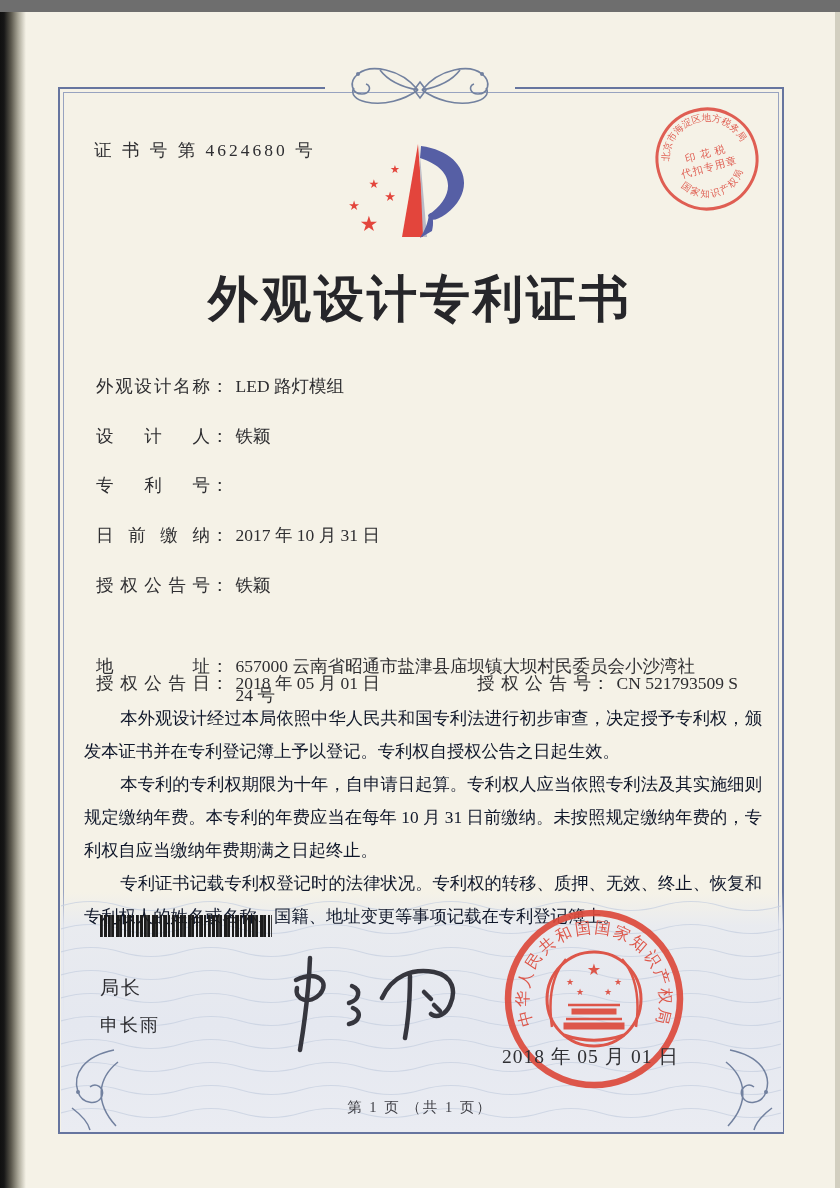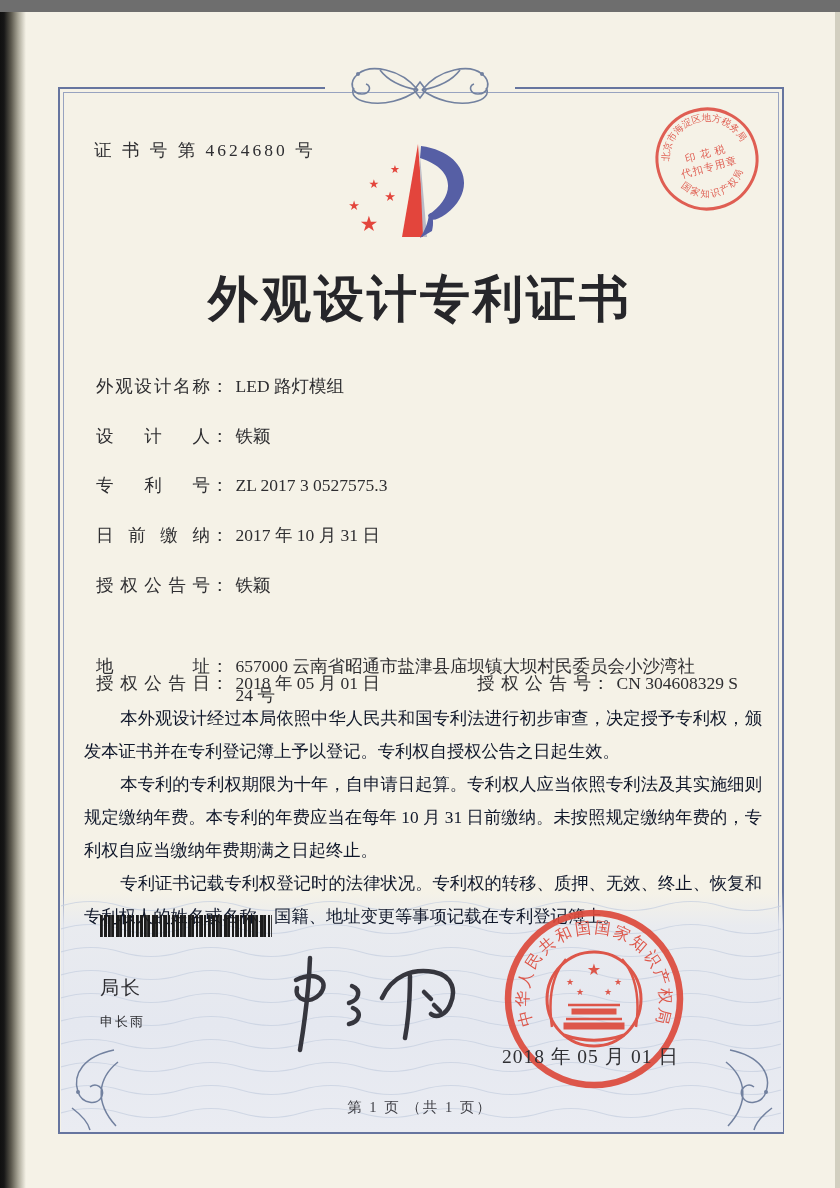--- a/index.html
+++ b/index.html
@@ -53,21 +53,21 @@
   .paras p { text-indent:2.1em; }
 
   .barcode { position:absolute; left:100px; top:903px; width:172px; height:22px; z-index:2;
     background:
       repeating-linear-gradient(90deg,#1c1c1c 0 2px,transparent 2px 4px),
       repeating-linear-gradient(90deg,#1c1c1c 0 1px,transparent 1px 6px),
       repeating-linear-gradient(90deg,rgba(28,28,28,.85) 0 3px,transparent 3px 9px); }
 
   .sign-title { position:absolute; left:100px; top:963px; font-size:19px; z-index:2;
     font-family:"Liberation Sans","DejaVu Sans",sans-serif; color:#2c2c30; letter-spacing:2px; }
-  .sign-name  { position:absolute; left:100px; top:1001px; font-size:13px; z-index:2;
+  .sign-name  { position:absolute; left:100px; top:1001px; font-size:18px; z-index:2;
     font-family:"Liberation Sans","DejaVu Sans",sans-serif; color:#2c2c30; letter-spacing:2px; }
   .signature { position:absolute; left:240px; top:938px; width:225px; height:108px; z-index:4; }
 
   .office-seal { position:absolute; left:494px; top:887px; width:200px; height:200px; z-index:3; opacity:.92; }
   .seal-date { position:absolute; left:502px; top:1031px; width:220px; font-size:19.5px;
     letter-spacing:1px; color:#2f2f33; z-index:4; }
 
   .footer { position:absolute; left:0; top:1086px; width:100%; text-align:center;
     font-size:14.5px; letter-spacing:2px; color:#3f3f45; z-index:2; }
 
@@ -178,21 +178,20 @@
       <span class="f-value">LED 路灯模组</span>
     </div>
     <div class="frow" style="top:410px">
       <span class="f-label">设计人</span>
         <span class="f-colon">：</span>
       <span class="f-value">铁颖</span>
     </div>
     <div class="frow" style="top:459px">
       <span class="f-label">专利号</span>
         <span class="f-colon">：</span>
-      <span class="f-value">ZL 2017 3 0527575.3</span>
     </div>
     <div class="frow" style="top:509px">
       <span class="f-label">日前缴纳</span>
         <span class="f-colon">：</span>
       <span class="f-value">2017 年 10 月 31 日</span>
     </div>
     <div class="frow" style="top:559px">
       <span class="f-label">授权公告号</span>
         <span class="f-colon">：</span>
       <span class="f-value">铁颖</span>
@@ -202,21 +201,21 @@
         <span class="f-colon">：</span>
       <span class="f-value addr-value">657000 云南省昭通市盐津县庙坝镇大坝村民委员会小沙湾社 24 号</span>
     </div>
     <div class="frow" style="top:657px; width:668px">
       <span class="f-label">授权公告日</span>
         <span class="f-colon">：</span>
       <span class="f-value">2018 年 05 月 01 日</span>
       <span class="grant-right">
         <span class="f-label">授权公告号</span>
           <span class="f-colon">：</span>
-        <span class="f-value">CN 304608329 S</span>
+        <span class="f-value">CN 521793509 S</span>
       </span>
     </div>
   </div>
 
   <div class="paras">
     <p>本外观设计经过本局依照中华人民共和国专利法进行初步审查，决定授予专利权，颁发本证书并在专利登记簿上予以登记。专利权自授权公告之日起生效。</p>
     <p>本专利的专利权期限为十年，自申请日起算。专利权人应当依照专利法及其实施细则规定缴纳年费。本专利的年费应当在每年 10 月 31 日前缴纳。未按照规定缴纳年费的，专利权自应当缴纳年费期满之日起终止。</p>
     <p>专利证书记载专利权登记时的法律状况。专利权的转移、质押、无效、终止、恢复和专利权人的姓名或名称、国籍、地址变更等事项记载在专利登记簿上。</p>
   </div>
 

